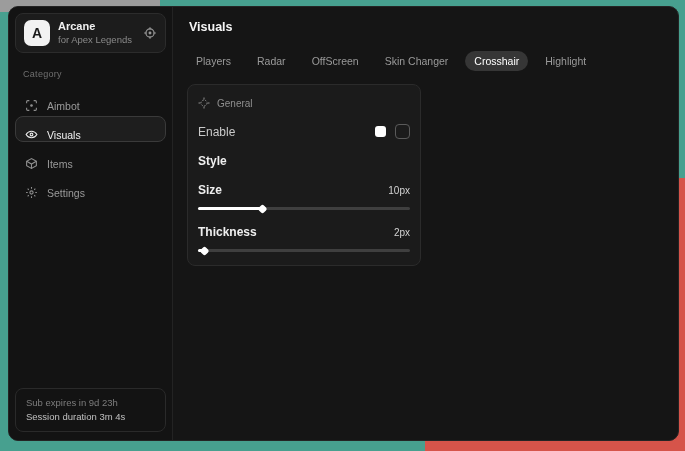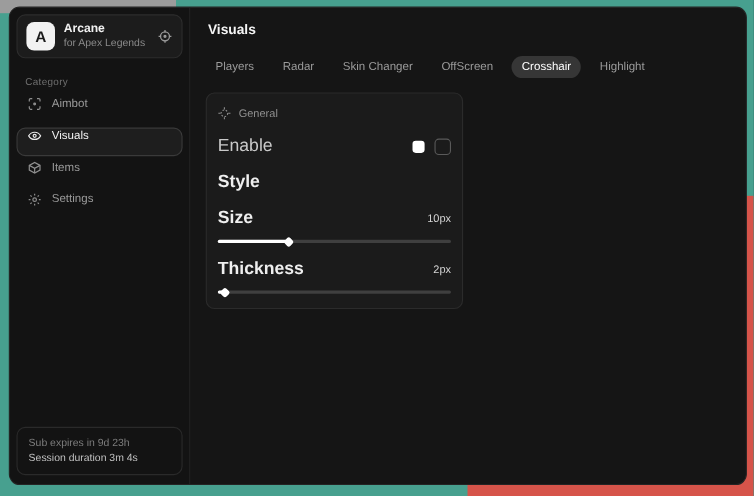--- a/index.html
+++ b/index.html
@@ -20,21 +20,21 @@
   .logo { width:26px; height:26px; background:#f2f2f2; border-radius:7px; color:#1a1a1a;
     font-weight:bold; font-size:14px; display:flex; align-items:center; justify-content:center; }
   .brand-text { flex:1; line-height:1.25; }
   .brand-title { font-size:11px; font-weight:bold; color:#f0f0f0; }
   .brand-sub { font-size:9.5px; color:#8a8a8a; }
   .brand-icon { color:#9a9a9a; display:flex; }
 
   .category { font-size:9px; color:#6f6f6f; margin:16px 0 8px 8px; letter-spacing:.3px; }
 
   .nav { display:flex; flex-direction:column; gap:3px; }
-  .nav-item { height:26px; display:flex; align-items:flex-start; gap:9px; padding:0 9px;
+  .nav-item { height:26px; display:flex; align-items:flex-end; gap:9px; padding:0 9px;
     border:1px solid transparent; border-radius:8px; color:#9a9a9a; font-size:10.5px; cursor:pointer; }
   .nav-item .nicon { display:flex; color:#8f8f8f; }
   .nav-item.active { background:#1e1e1e; border-color:#3a3a3a; color:#f2f2f2; }
   .nav-item.active .nicon { color:#e8e8e8; }
 
   .sidebar-spacer { flex:1; }
   .sub-box { border:1px solid #2a2a2a; border-radius:8px; padding:7px 10px; line-height:1.5;margin-top:38px; }
   .sub-line1 { font-size:9.5px; color:#7d7d7d; }
   .sub-line2 { font-size:9.5px; color:#c0c0c0; }
 
@@ -42,21 +42,21 @@
   .main { flex:1; padding:13px 14px; }
   .page-title { font-size:12.5px; font-weight:bold; color:#f5f5f5; margin-left:2px; }
   .tabs { display:flex; align-items:center; gap:8px; margin-top:17px; }
   .tab { font-size:10.5px; color:#9a9a9a; padding:4px 9px; border-radius:6px; cursor:pointer; white-space:nowrap; }
   .tab.active { background:#363636; color:#ffffff;border-radius:10px; }
 
   .card { width:234px; margin-top:13px; background:#1b1b1b; border:1px solid #2b2b2b;
     border-radius:8px; padding:10px 10px 13px 10px; }
   .card-head { display:flex; align-items:center; gap:7px; color:#8f8f8f; font-size:10px; margin:2px 0 4px 0; }
   .row { display:flex; align-items:center; justify-content:space-between; margin-top:15px; }
-  .row-label { font-size:16px; color:#c9c9c9; }
+  .row-label { font-size:12px; color:#c9c9c9; }
   .row-label.strong { color:#efefef; font-weight:bold; }
   .row-value { font-size:10px; color:#d4d4d4; }
 
   .enable-controls { display:flex; align-items:center; gap:9px; }
   .swatch { width:11px; height:11px; background:#ffffff; border-radius:3px; cursor:pointer; }
   .checkbox { width:15px; height:15px; border:1.5px solid #5a5a5a; border-radius:4px; cursor:pointer; }
 
   .style-pill { display:flex; align-items:center; gap:10px; background:#2e2e2e; border-radius:4px;
     padding:3px 8px; cursor:pointer; }
   .style-pill .val { font-size:9.5px; color:#a8a8a8; }
@@ -147,22 +147,22 @@
       <div class="sub-line2">Session duration 3m 4s</div>
     </div>
   </div>
 
   <div class="main">
     <div class="page-title">Visuals</div>
 
     <div class="tabs">
       <div class="tab">Players</div>
       <div class="tab">Radar</div>
+      <div class="tab">OffScreen</div>
       <div class="tab">Skin Changer</div>
-      <div class="tab">OffScreen</div>
       <div class="tab active">Crosshair</div>
       <div class="tab">Highlight</div>
     </div>
 
     <div class="card">
       <div class="card-head">
         <span>
           <svg width="12" height="12" viewBox="0 0 24 24" fill="none" stroke="currentColor" stroke-width="2">
             <circle cx="12" cy="12" r="6" stroke-dasharray="3 3"></circle>
               <path d="M12 1v4M12 19v4M1 12h4M19 12h4"></path>

